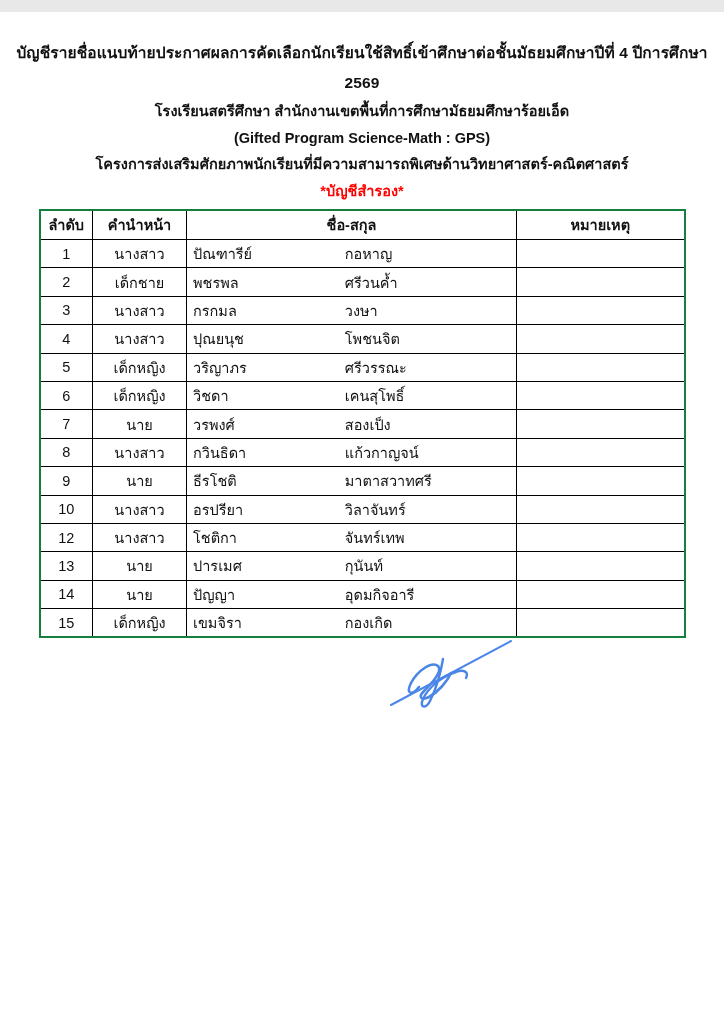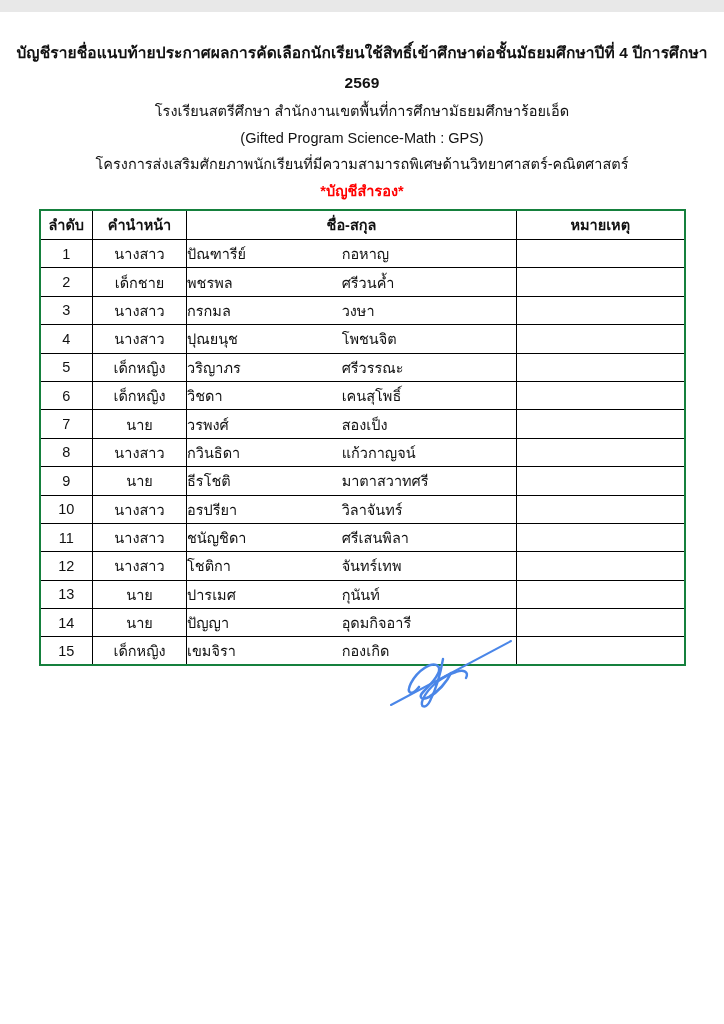--- a/index.html
+++ b/index.html
@@ -19,21 +19,21 @@
     text-align: center;
   }
   .doc-title {
     font-size: 15.5px;
     font-weight: bold;
     line-height: 30px;
     letter-spacing: 0.1px;
   }
   .doc-subtitle {
     font-size: 14.5px;
-    font-weight: normal;
+    font-weight: bold;
     line-height: 26.5px;
   }
   .reserve-label {
     font-size: 14.5px;
     font-weight: bold;
     line-height: 27px;
   }
   table.student-table {
     width: 645px;
     margin: 4px auto 0 auto;
@@ -50,21 +50,21 @@
     height: 30px;
     font-weight: bold;
     text-align: center;
   }
   .student-table td { height: 28.4px; }
   .col-no     { width: 53px; }
   .col-prefix { width: 94px; }
   .col-name   { width: 330px; }
   .col-remark { width: 168px; }
   td.cell-no, td.cell-prefix { text-align: center; }
-  td.cell-name { text-align: left; }
+  td.cell-name { padding-left: 6px; text-align: left; }
   td.cell-name .first-name {
     display: inline-block;
     width: 47%;
   }
   td.cell-name .last-name { display: inline-block; }
   .signature {
     position: absolute;
     left: 385px;
     top: 613px;
     width: 140px;
@@ -184,28 +184,20 @@
 
     <tr>
       <td class="cell-no">10</td>
       <td class="cell-prefix">นางสาว</td>
       <td class="cell-name">
         <span class="first-name">อรปรียา</span><span class="last-name">วิลาจันทร์</span>
       </td>
       <td class="cell-remark"></td>
     </tr>
 
-    <tr>
-      <td class="cell-no">11</td>
-      <td class="cell-prefix">นางสาว</td>
-      <td class="cell-name">
-        <span class="first-name">ชนัญชิดา</span><span class="last-name">ศรีเสนพิลา</span>
-      </td>
-      <td class="cell-remark"></td>
-    </tr>
 
     <tr>
       <td class="cell-no">12</td>
       <td class="cell-prefix">นางสาว</td>
       <td class="cell-name">
         <span class="first-name">โชติกา</span><span class="last-name">จันทร์เทพ</span>
       </td>
       <td class="cell-remark"></td>
     </tr>
 

